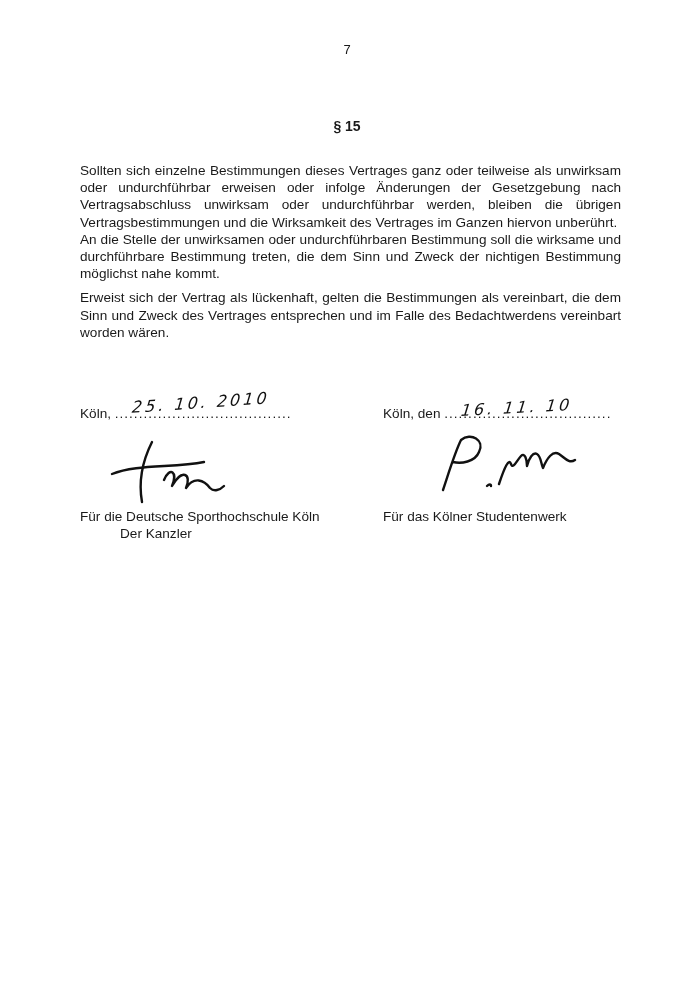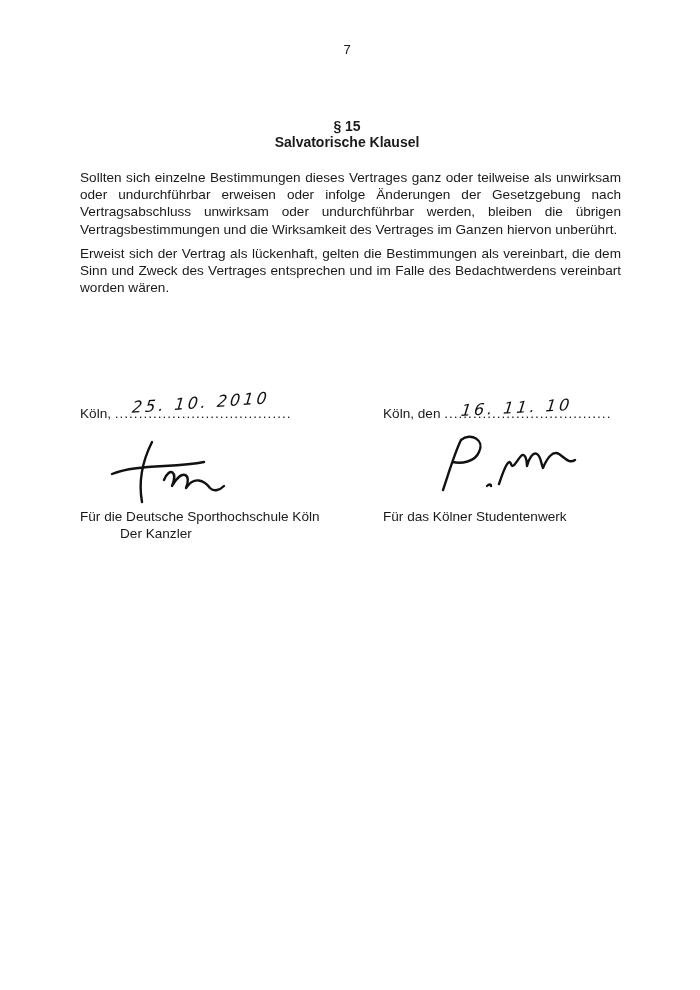--- a/index.html
+++ b/index.html
@@ -24,21 +24,21 @@
   .section-heading {
     position:absolute;
     top:118px; left:0; width:694px;
     text-align:center;
     font-weight:bold;
     font-size:14px;
     line-height:16px;
   }
   .body-text {
     position:absolute;
-    top:169px; left:80px; width:541px;
+    top:162px; left:80px; width:541px;
     font-size:13.6px;
     line-height:17.2px;
     text-align:justify;
   }
   .body-text p { margin:0; }
   .body-text p.spaced { margin-top:7px; }
 
   .sig-block {
     position:absolute;
     top:406px;
@@ -91,25 +91,25 @@
 </style>
 </head>
 <body>
 
 <div class="page">
 
   <div class="page-number">7</div>
 
   <div class="section-heading">
     <div>§ 15</div>
-    <div>Salvatorische Klausel</div>
   </div>
 
   <div class="body-text">
     <p>Sollten sich einzelne Bestimmungen dieses Vertrages ganz oder teilweise als unwirksam oder undurchführbar erweisen oder infolge Änderungen der Gesetzgebung nach Vertragsabschluss unwirksam oder undurchführbar werden, bleiben die übrigen Vertragsbestimmungen und die Wirksamkeit des Vertrages im Ganzen hiervon unberührt.</p>
+    <p>An die Stelle der unwirksamen oder undurchführbaren Bestimmung soll die wirksame und durchführbare Bestimmung treten, die dem Sinn und Zweck der nichtigen Bestimmung möglichst nahe kommt.</p>
     <p class="spaced">Erweist sich der Vertrag als lückenhaft, gelten die Bestimmungen als vereinbart, die dem Sinn und Zweck des Vertrages entsprechen und im Falle des Bedachtwerdens vereinbart worden wären.</p>
   </div>
 
   <div class="sig-block left">
     <div class="sig-line">
       <span>Köln,</span>
       <span class="dots">.....................................</span>
       <span class="handwritten">25. 10. 2010</span>
     </div>
     <div class="scrawl-box">

